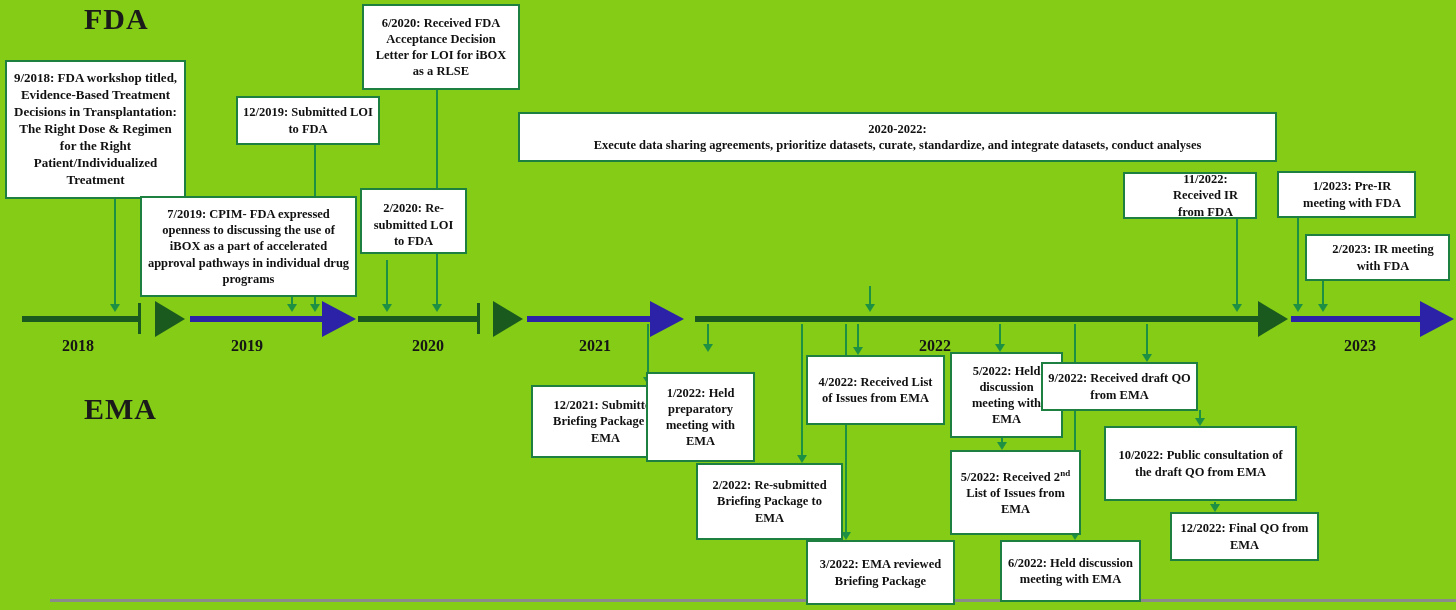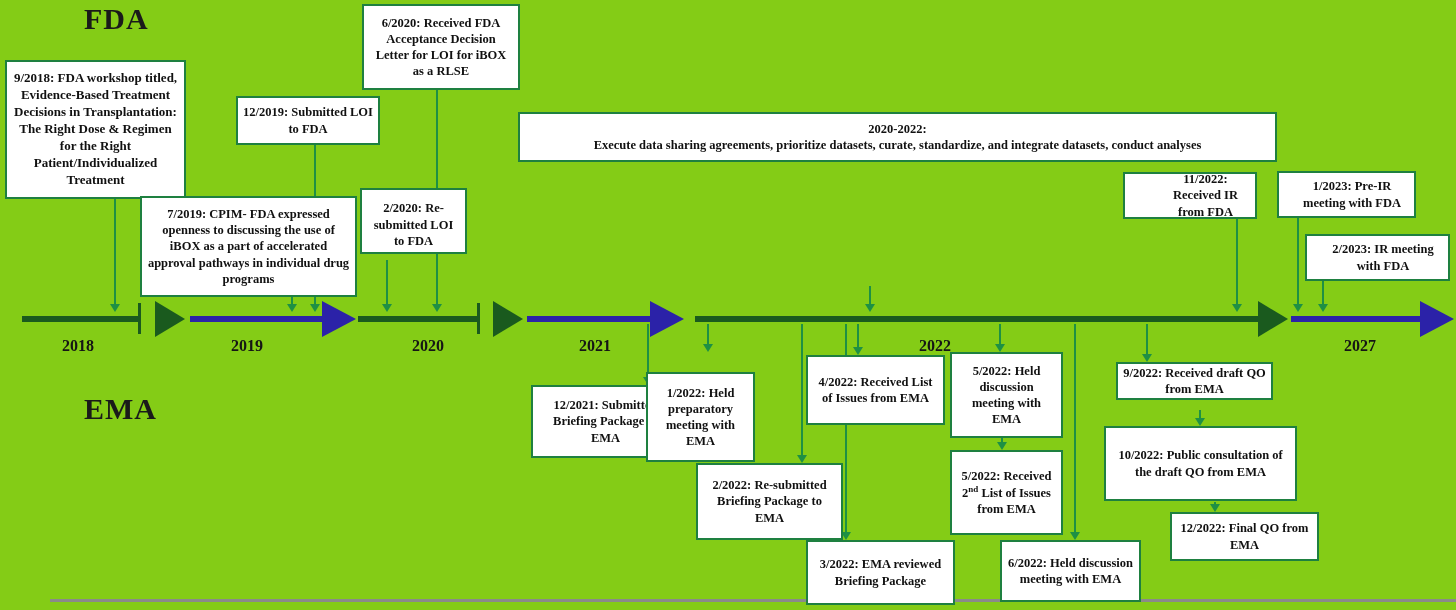--- a/index.html
+++ b/index.html
@@ -61,21 +61,21 @@
   <div class="tl-arrow g" style="left:1258px;"></div>
 
   <div class="tl-line b" style="left:1291px;width:129px;"></div>
   <div class="tl-arrow b" style="left:1420px;"></div>
 
   <div class="year" style="left:43px;">2018</div>
   <div class="year" style="left:212px;">2019</div>
   <div class="year" style="left:393px;">2020</div>
   <div class="year" style="left:560px;">2021</div>
   <div class="year" style="left:900px;">2022</div>
-  <div class="year" style="left:1325px;">2027</div>
+  <div class="year" style="left:1325px;">2023</div>
 
   <div class="conn" style="left:114px;top:198px;height:106px;"></div>
   <div class="conn" style="left:291px;top:296px;height:8px;"></div>
   <div class="conn" style="left:314px;top:143px;height:161px;"></div>
   <div class="conn" style="left:386px;top:260px;height:44px;"></div>
   <div class="conn" style="left:436px;top:88px;height:216px;"></div>
   <div class="conn" style="left:869px;top:286px;height:18px;"></div>
   <div class="conn" style="left:1236px;top:216px;height:88px;"></div>
   <div class="conn" style="left:1297px;top:215px;height:89px;"></div>
   <div class="conn" style="left:1322px;top:278px;height:26px;"></div>
@@ -132,27 +132,27 @@
   </div>
   <div class="box" style="left:806px;top:540px;width:149px;height:65px;">
     <span>3/2022: EMA reviewed Briefing Package</span>
   </div>
   <div class="box" style="left:806px;top:355px;width:139px;height:70px;">
     <span>4/2022: Received List of Issues from EMA</span>
   </div>
   <div class="box" style="left:950px;top:352px;width:113px;height:86px;">
     <span>5/2022: Held discussion meeting with EMA</span>
   </div>
-  <div class="box" style="left:950px;top:450px;width:113px;height:85px;">
+  <div class="box" style="left:950px;top:450px;width:131px;height:85px;">
     <span><span>5/2022: Received 2</span><sup>nd</sup><span> List of Issues from EMA</span></span>
   </div>
   <div class="box" style="left:1000px;top:540px;width:141px;height:62px;">
     <span>6/2022: Held discussion meeting with EMA</span>
   </div>
-  <div class="box" style="left:1116px;top:362px;width:157px;height:38px;">
+  <div class="box" style="left:1041px;top:362px;width:157px;height:49px;">
     <span>9/2022: Received draft QO from EMA</span>
   </div>
   <div class="box" style="left:1104px;top:426px;width:193px;height:75px;">
     <span>10/2022: Public consultation of the draft QO from EMA</span>
   </div>
   <div class="box" style="left:1170px;top:512px;width:149px;height:49px;">
     <span>12/2022: Final QO from EMA</span>
   </div>
 
   <div class="bottom-rule" style="left:50px;width:1406px;"></div>

